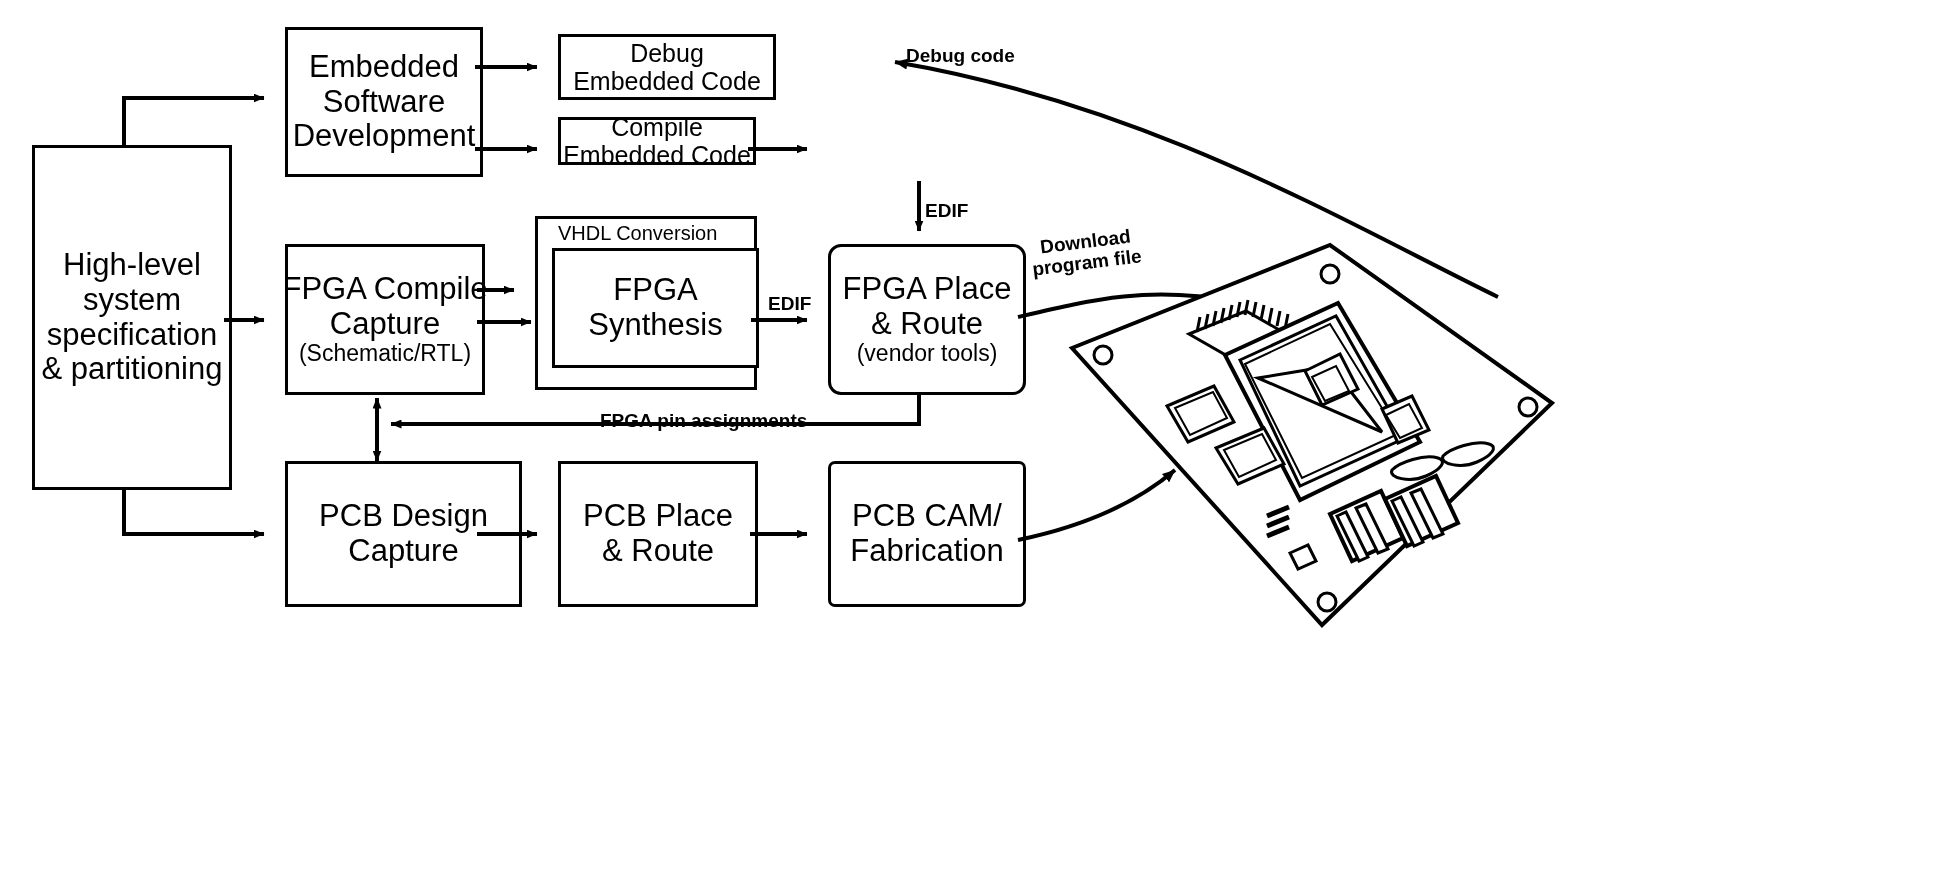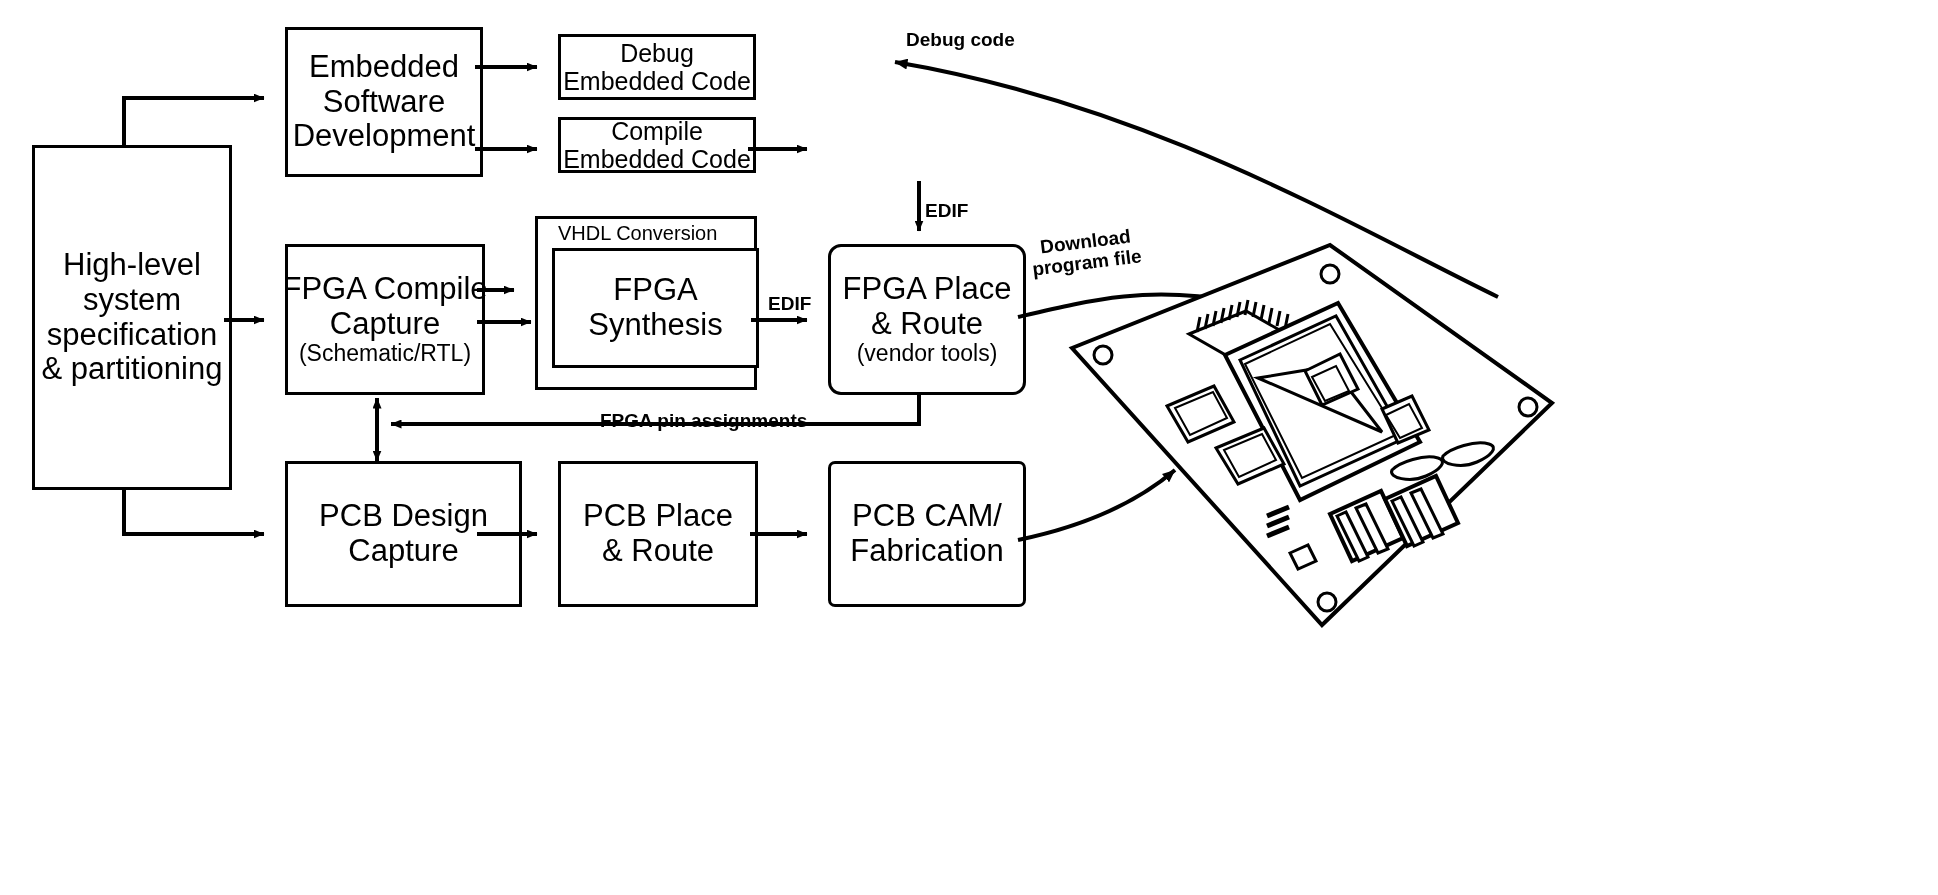--- a/index.html
+++ b/index.html
@@ -28,26 +28,26 @@
     <span class="ln">specification</span>
     <span class="ln">&amp; partitioning</span>
   </div>
 
   <div class="box big" style="left:277px;top:27px;width:198px;height:150px;">
     <span class="ln">Embedded</span>
     <span class="ln">Software</span>
     <span class="ln">Development</span>
   </div>
 
-  <div class="box med" style="left:550px;top:34px;width:198px;height:66px;">
+  <div class="box med" style="left:550px;top:34px;width:218px;height:66px;">
     <span class="ln">Debug</span>
     <span class="ln">Embedded Code</span>
   </div>
 
-  <div class="box med" style="left:550px;top:117px;width:198px;height:56px;">
+  <div class="box med" style="left:550px;top:117px;width:198px;height:48px;">
     <span class="ln">Compile</span>
     <span class="ln">Embedded Code</span>
   </div>
 
 
   <div class="box big" style="left:277px;top:244px;width:200px;height:151px;">
     <span class="ln">FPGA Compile</span>
     <span class="ln">Capture</span>
     <span class="sub">(Schematic/RTL)</span>
   </div>
@@ -74,21 +74,21 @@
   <div class="box big" style="left:550px;top:461px;width:200px;height:146px;">
     <span class="ln">PCB Place</span>
     <span class="ln">&amp; Route</span>
   </div>
 
   <div class="box big" style="left:820px;top:461px;width:198px;height:146px;border-radius:7px;">
     <span class="ln">PCB CAM/</span>
     <span class="ln">Fabrication</span>
   </div>
 
-  <div class="lbl b" style="left:906px;top:29px;">Debug code</div>
+  <div class="lbl b" style="left:906px;top:45px;">Debug code</div>
   <div class="lbl b" style="left:925px;top:200px;">EDIF</div>
   <div class="lbl b" style="left:768px;top:293px;">EDIF</div>
   <div class="lbl b" style="left:600px;top:410px;">FPGA pin assignments</div>
   <div class="lbl b" style="left:1040px;top:231px;transform:rotate(-7deg);">Download</div>
   <div class="lbl b" style="left:1032px;top:252px;transform:rotate(-7deg);">program file</div>
 
   <svg class="ov" viewBox="0 0 1938 895">
     <defs>
       <marker id="ah" markerWidth="11" markerHeight="9" refX="10.5" refY="4.5" orient="auto" markerUnits="userSpaceOnUse">
         <path d="M0,0 L11,4.5 L0,9 Z" fill="#000"></path>

